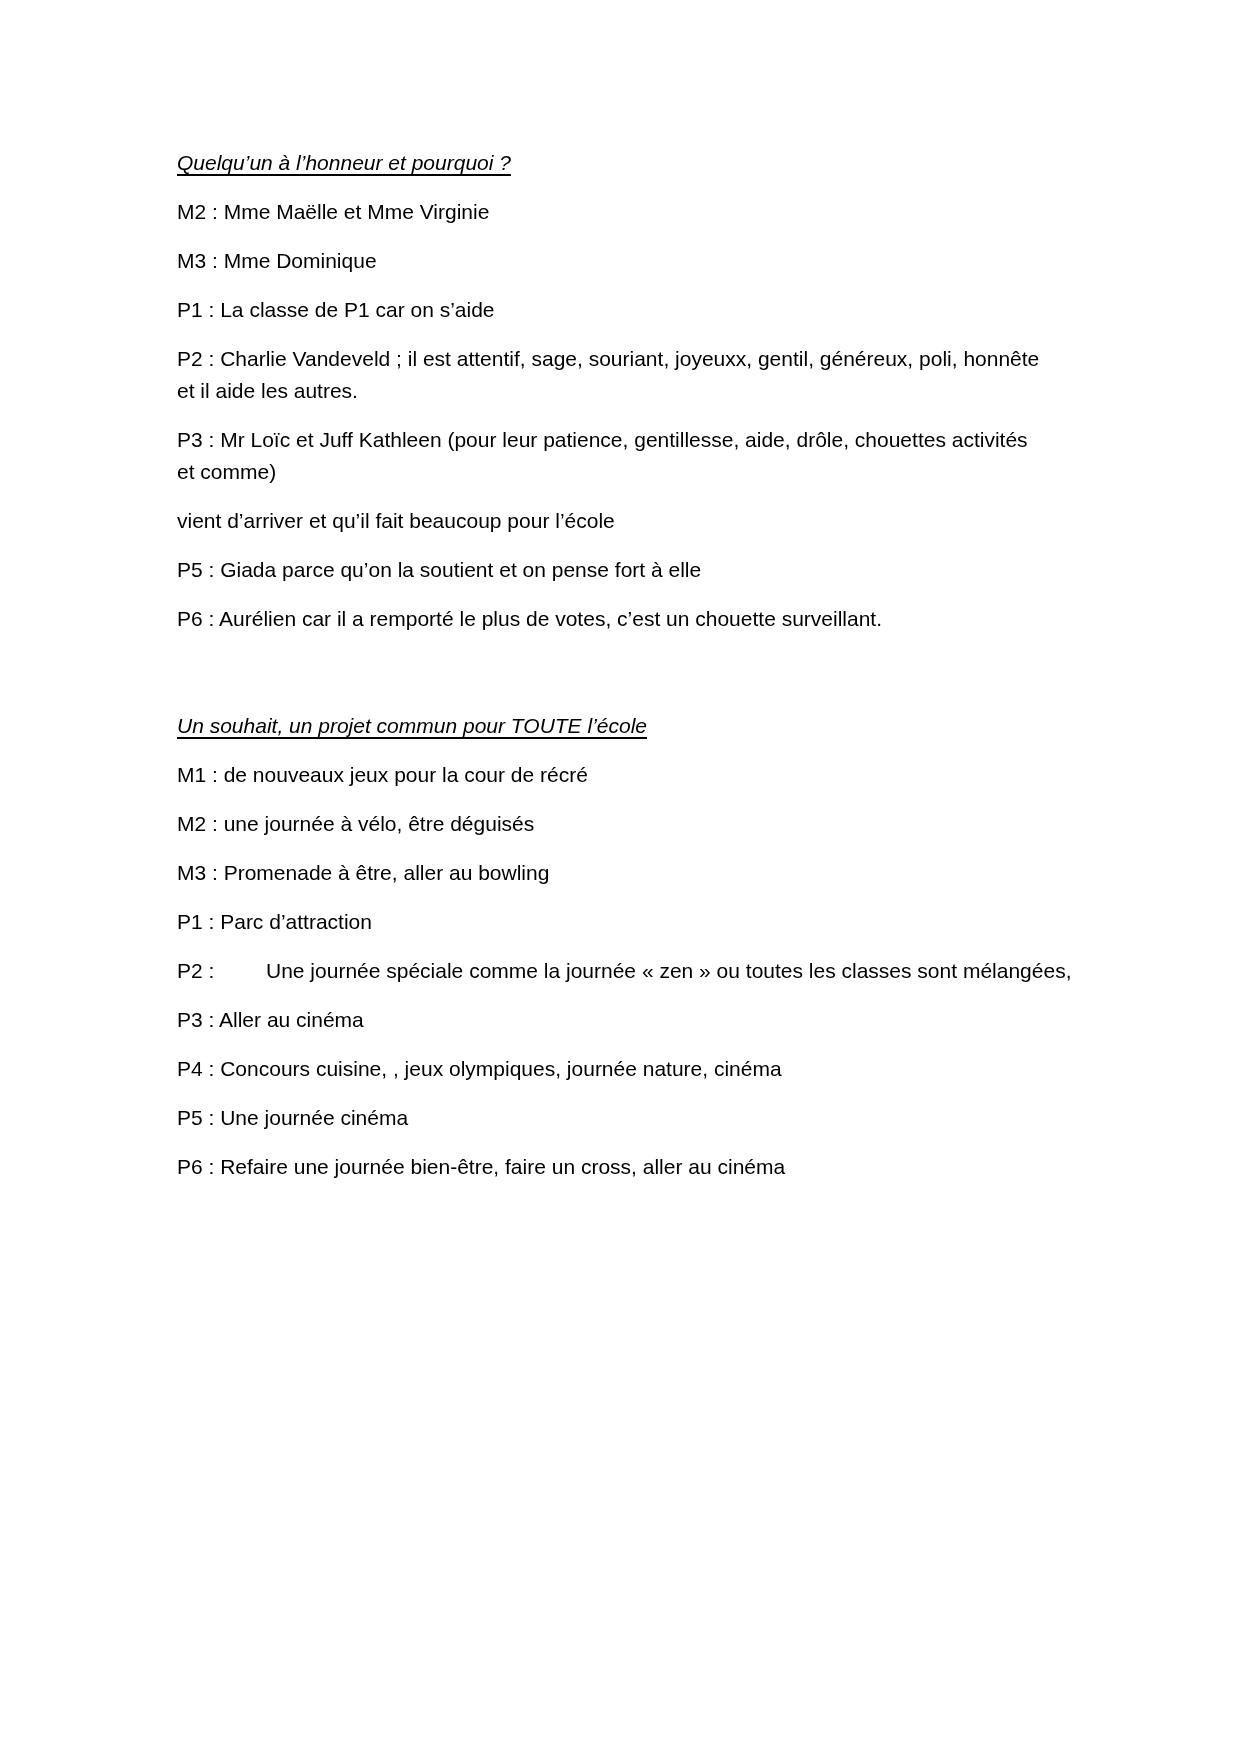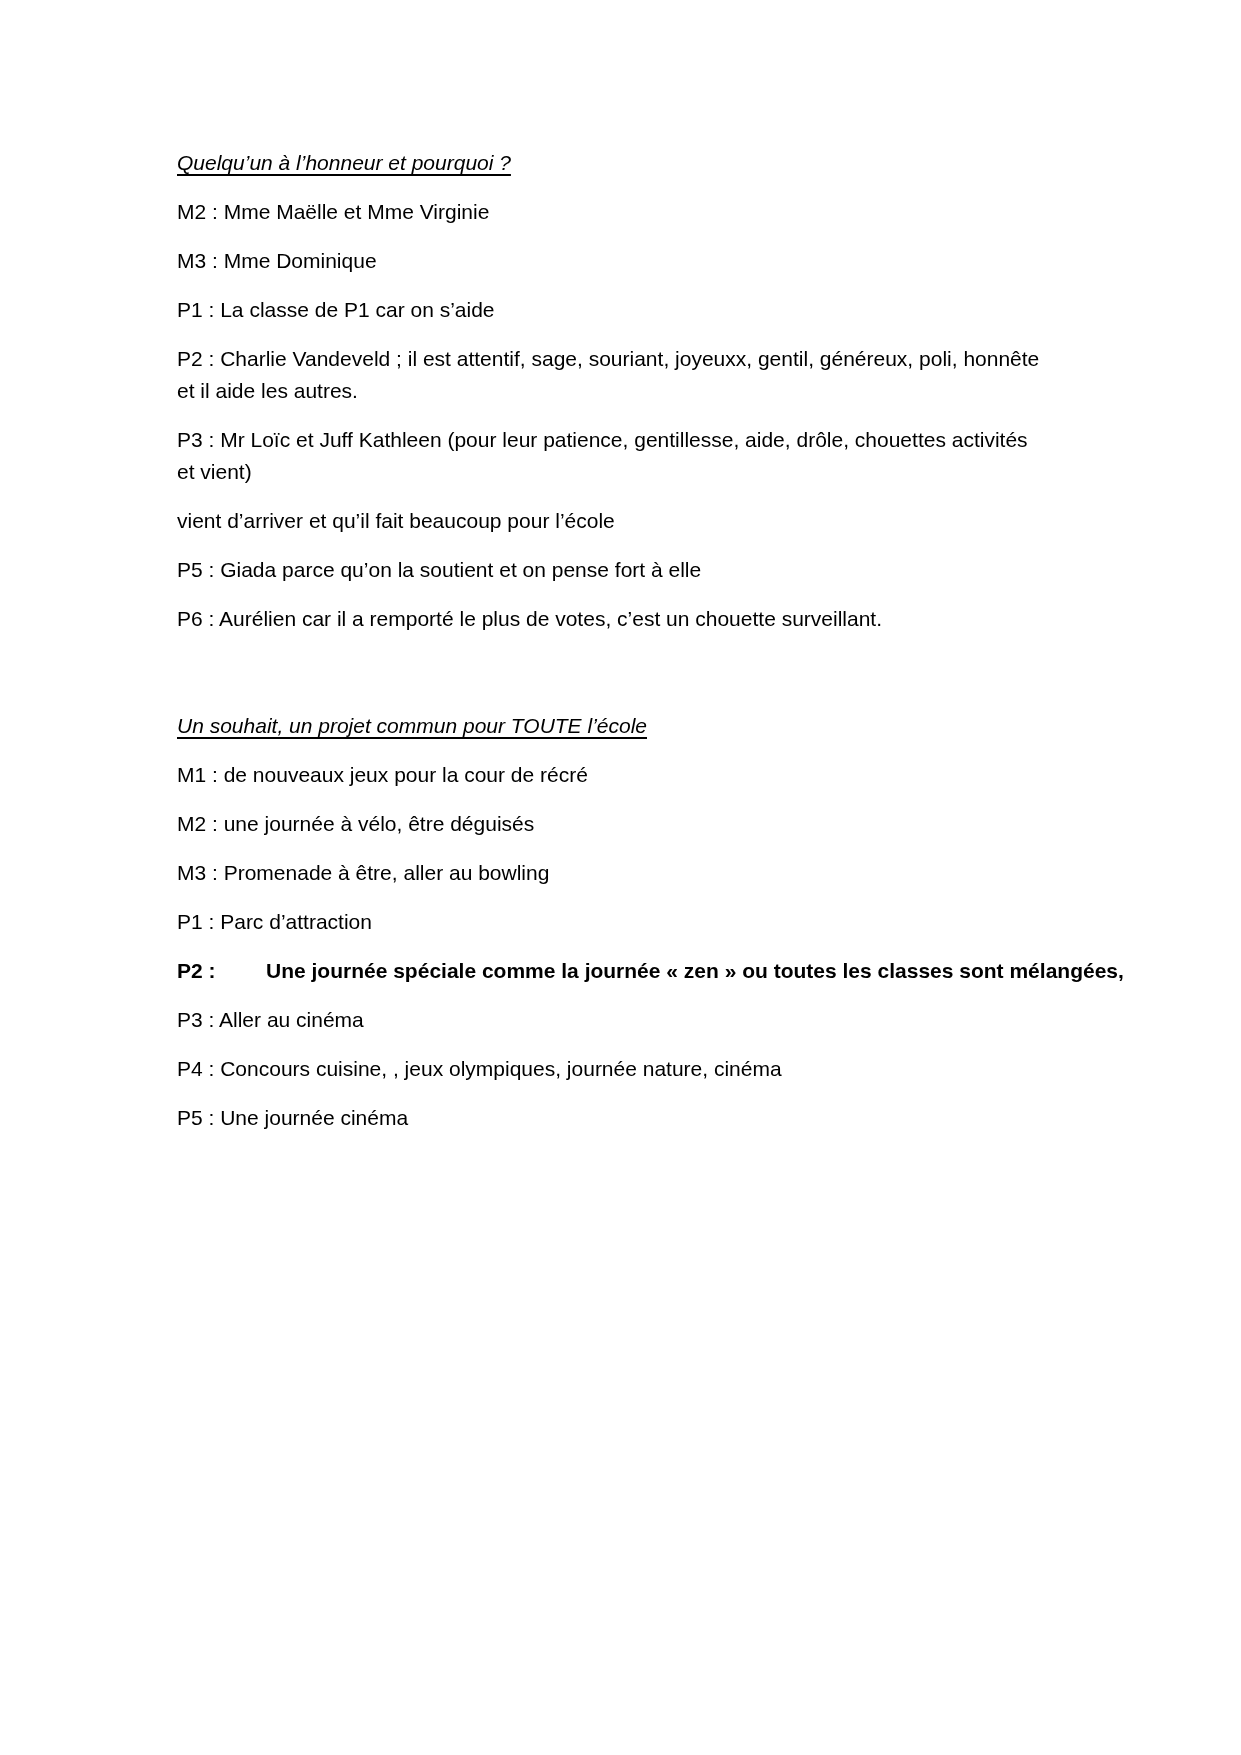--- a/index.html
+++ b/index.html
@@ -34,21 +34,20 @@
   }
   .para {
     margin: 0 0 17px 0;
   }
   .line {
     white-space: nowrap;
   }
   .hanging {
     display: flex;
     align-items: flex-end;
-    font-weight: bold;
   }
   .hang-label {
     flex: 0 0 89px;
     width: 89px;
   }
   .indented {
     padding-left: 89px;
   }
   .section-gap {
     height: 58px;
@@ -70,21 +69,21 @@
     </div>
     <div class="para">
       <div class="line">P1 : La classe de P1 car on s’aide</div>
     </div>
     <div class="para">
       <div class="line">P2 : Charlie Vandeveld ; il est attentif, sage, souriant, joyeuxx, gentil, généreux, poli, honnête</div>
       <div class="line">et il aide les autres.</div>
     </div>
     <div class="para">
       <div class="line">P3 : Mr Loïc et Juff Kathleen (pour leur patience, gentillesse, aide, drôle, chouettes activités</div>
-      <div class="line">et vient)</div>
+      <div class="line">et comme)</div>
     </div>
     <div class="para">
       <div class="line">vient d’arriver et qu’il fait beaucoup pour l’école</div>
     </div>
     <div class="para">
       <div class="line">P5 : Giada parce qu’on la soutient et on pense fort à elle</div>
     </div>
     <div class="para">
       <div class="line">P6 : Aurélien car il a remporté le plus de votes, c’est un chouette surveillant.</div>
     </div>
@@ -116,15 +115,18 @@
 
     <div class="para">
       <div class="line">P3 : Aller au cinéma</div>
     </div>
     <div class="para">
       <div class="line">P4 : Concours cuisine, , jeux olympiques, journée nature, cinéma</div>
     </div>
     <div class="para">
       <div class="line">P5 : Une journée cinéma</div>
     </div>
+    <div class="para">
+      <div class="line">P6 : Refaire une journée bien-être, faire un cross, aller au cinéma</div>
+    </div>
 
   </div>
 </div>
 
 </body></html>

